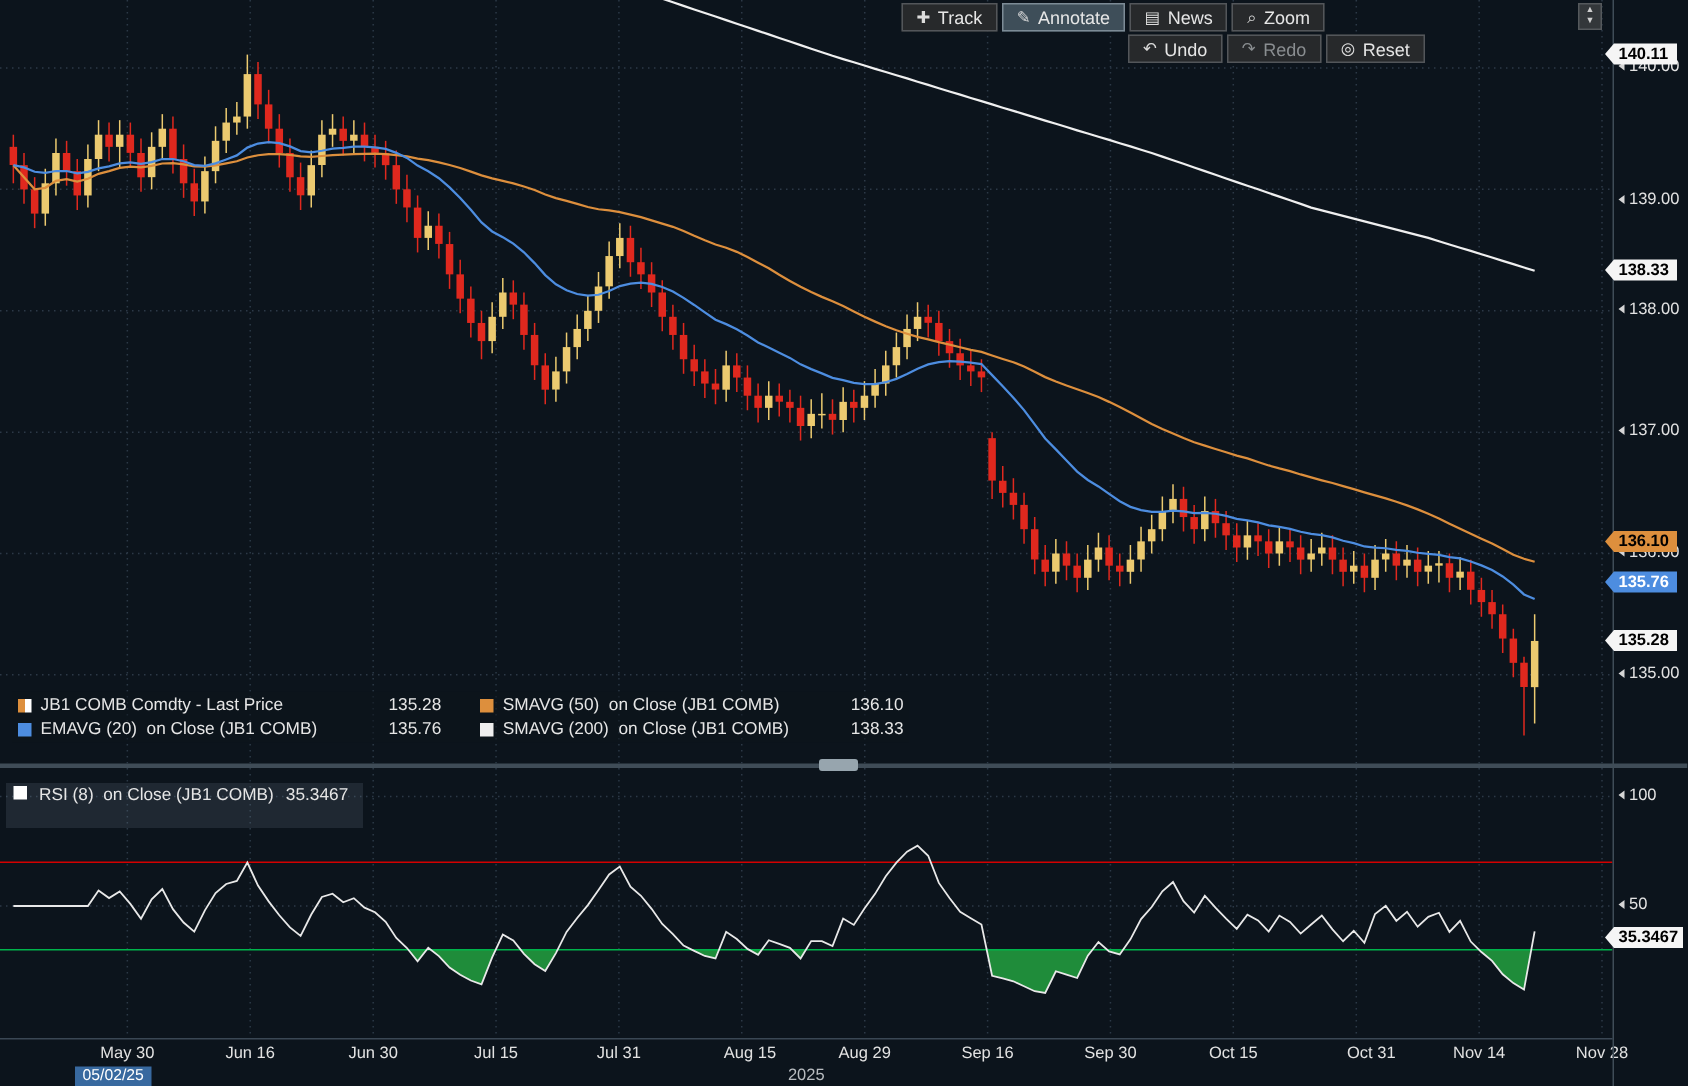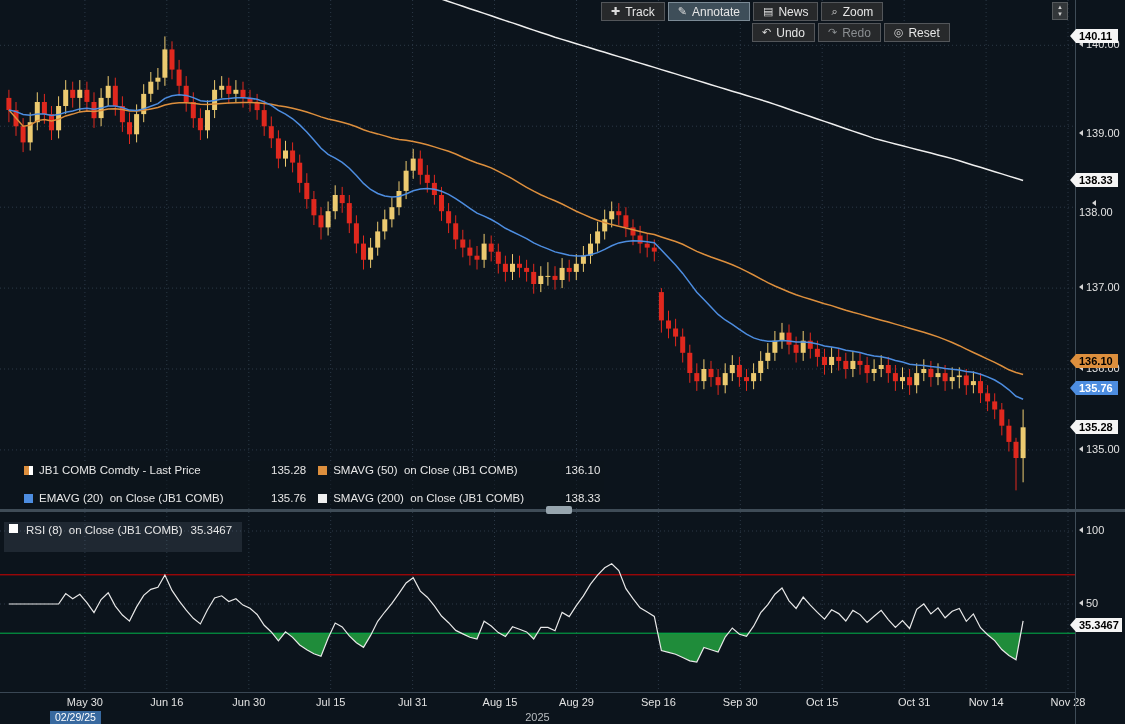--- a/index.html
+++ b/index.html
@@ -28,23 +28,23 @@
 
   #scrollctl {
     position:absolute; left:1052px; top:2px; width:16px; height:18px;
     background:#33373a; border:1px solid #55595c; z-index:20;
     display:flex; flex-direction:column; align-items:center; justify-content:center;
     font-size:6px; line-height:7px; color:#cfcfcf; cursor:pointer;
   }
 
   
   #main-legend {
-    position:absolute; top:461px; left:20px; z-index:6;
+    position:absolute; top:461px; left:8px; z-index:6;
     display:grid; grid-template-columns:auto auto; column-gap:26px;
-    font-size:11.5px; background:rgba(12,20,28,0.55); padding:1px 4px;gap:12px;
+    font-size:11.5px; background:rgba(12,20,28,0.55); padding:1px 4px;
   }
   .litem { display:flex; align-items:center; height:16px; }
   .sw { width:9px; height:9px; display:inline-block; flex:0 0 9px; }
   .lname { width:232px; margin-left:6px; white-space:pre; }
   .lval { white-space:pre; }
   #rsi-legend {
     position:absolute; top:522px; left:4px; z-index:6;
     display:flex; align-items:flex-start; gap:8px; font-size:11.5px;
     background:rgba(130,150,165,0.16); padding:2px 10px 16px 5px;
   }
@@ -503,21 +503,21 @@
 
 <div id="axis-col">
     <div class="pxlab" style="top: 38.3164px; justify-content: center;">
       <i class="arw"></i>
       <span>140.00</span>
     </div>
     <div class="pxlab" style="top: 127px;">
       <i class="arw"></i>
       <span>139.00</span>
     </div>
-    <div class="pxlab" style="top: 200.161px; flex-direction: column;">
+    <div class="pxlab" style="top: 200.161px;">
       <i class="arw"></i>
       <span>138.00</span>
     </div>
     <div class="pxlab" style="top: 281.083px;">
       <i class="arw"></i>
       <span>137.00</span>
     </div>
     <div class="pxlab" style="top: 362.005px;">
       <i class="arw"></i>
       <span>136.00</span>
@@ -569,13 +569,13 @@
     <div class="xlab" style="left: 500px;">Aug 15</div>
     <div class="xlab" style="left: 576.5px;">Aug 29</div>
     <div class="xlab" style="left: 658.4px;">Sep 16</div>
     <div class="xlab" style="left: 740.3px;">Sep 30</div>
     <div class="xlab" style="left: 822.2px;">Oct 15</div>
     <div class="xlab" style="left: 904.2px; margin-left: 10px;">Oct 31</div>
     <div class="xlab" style="left: 986.1px;">Nov 14</div>
     <div class="xlab" style="left: 1068px;">Nov 28</div>
   </div>
 <div id="year-label">2025</div>
-<div id="date-box">02/29/25</div>
+<div id="date-box">05/02/25</div>
 
 </body></html>

